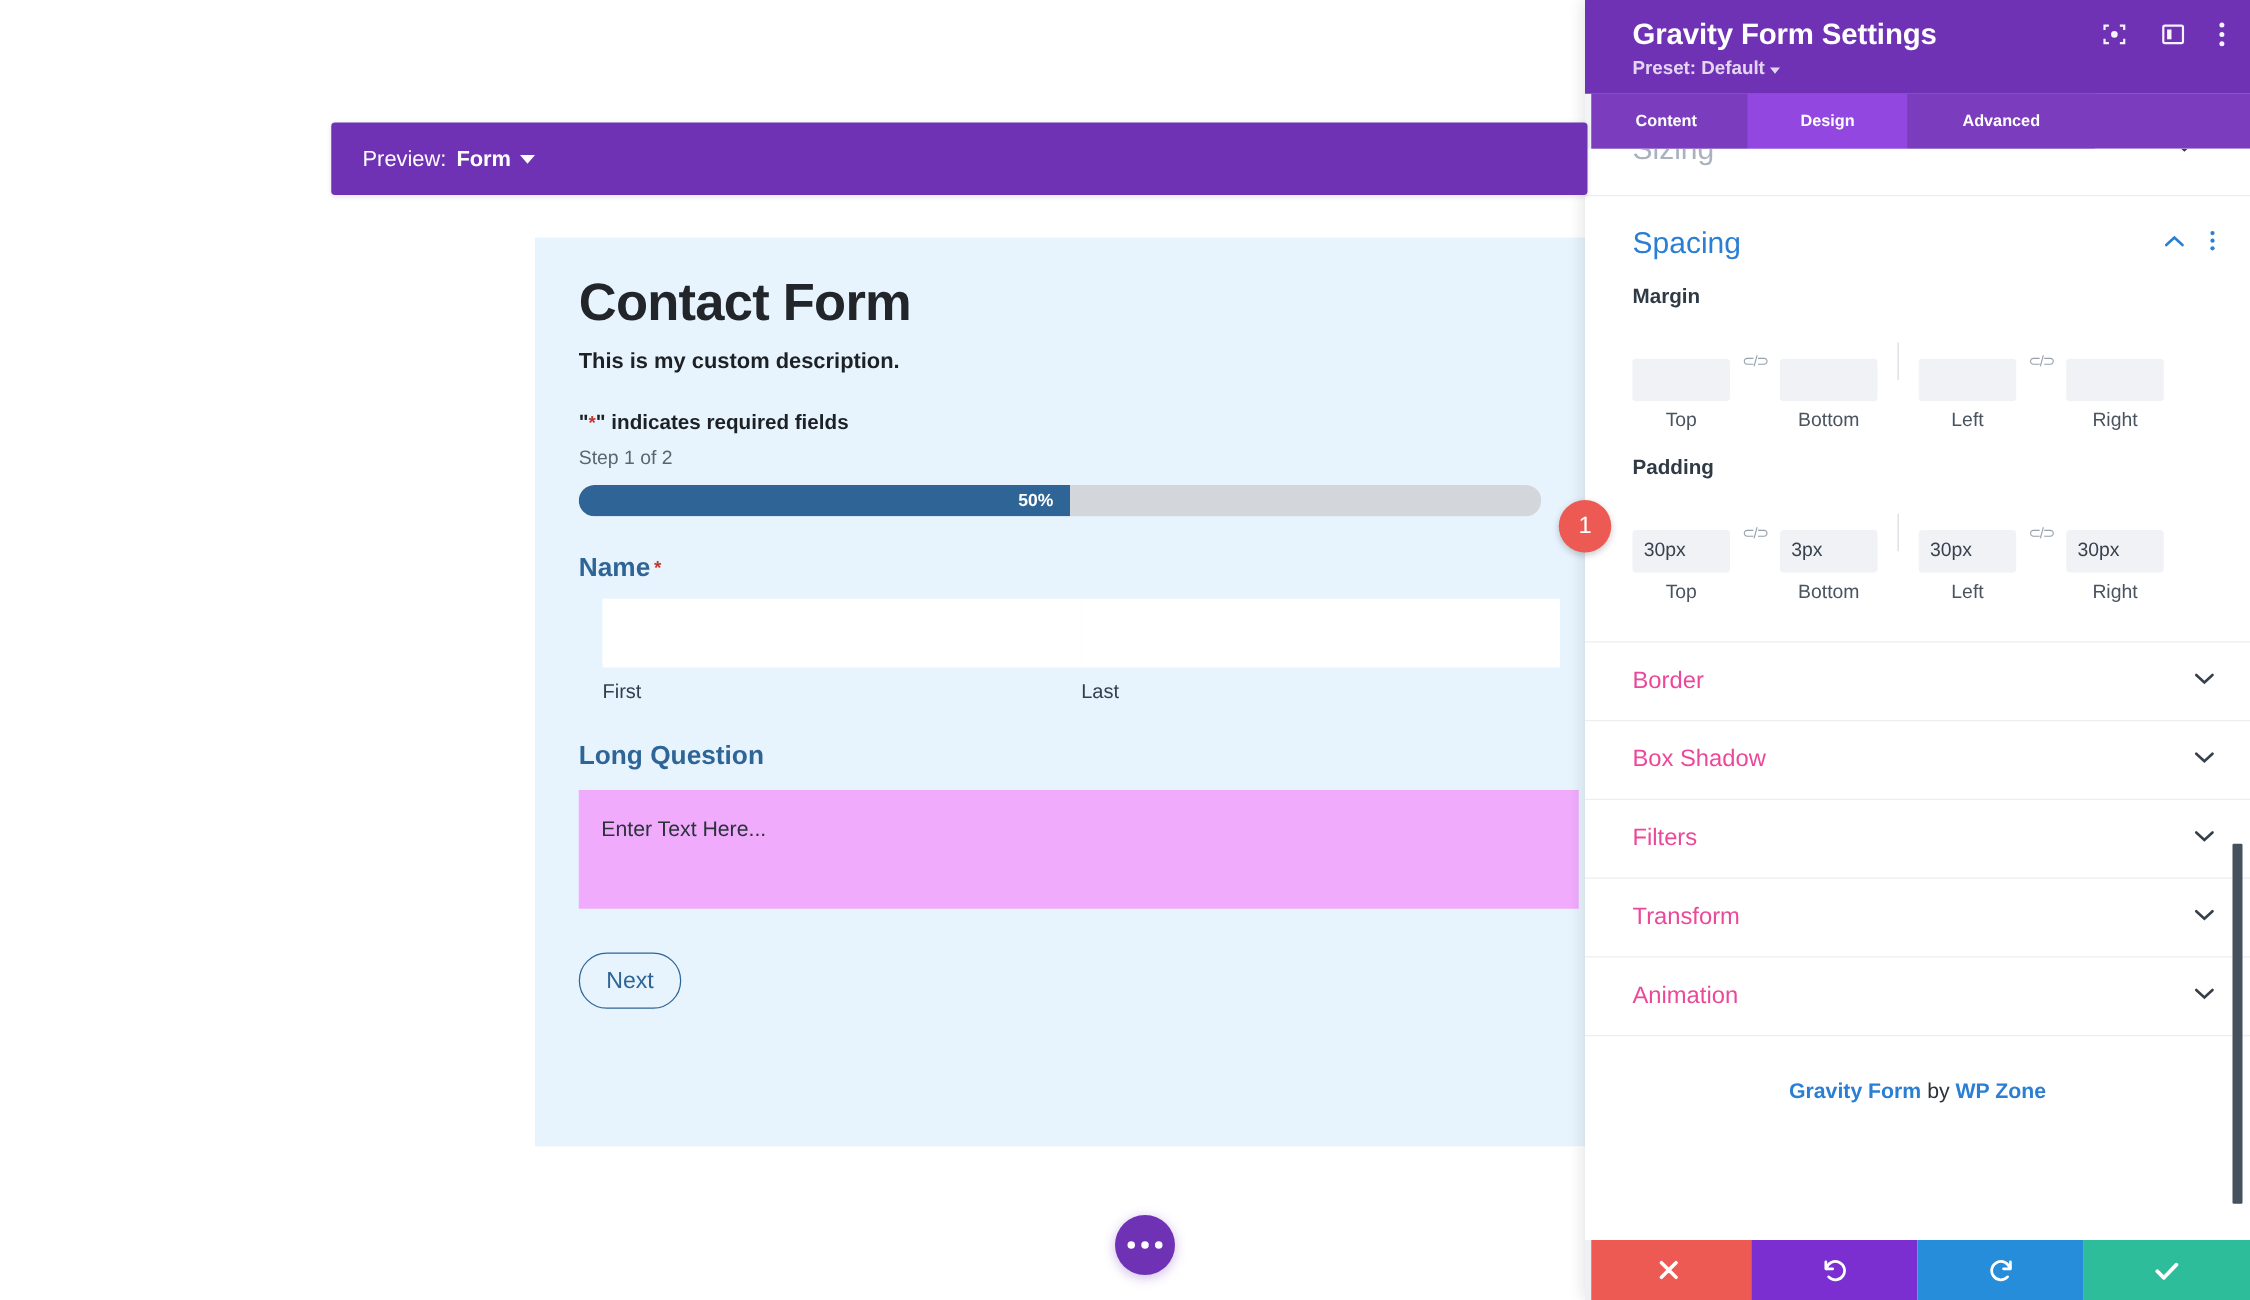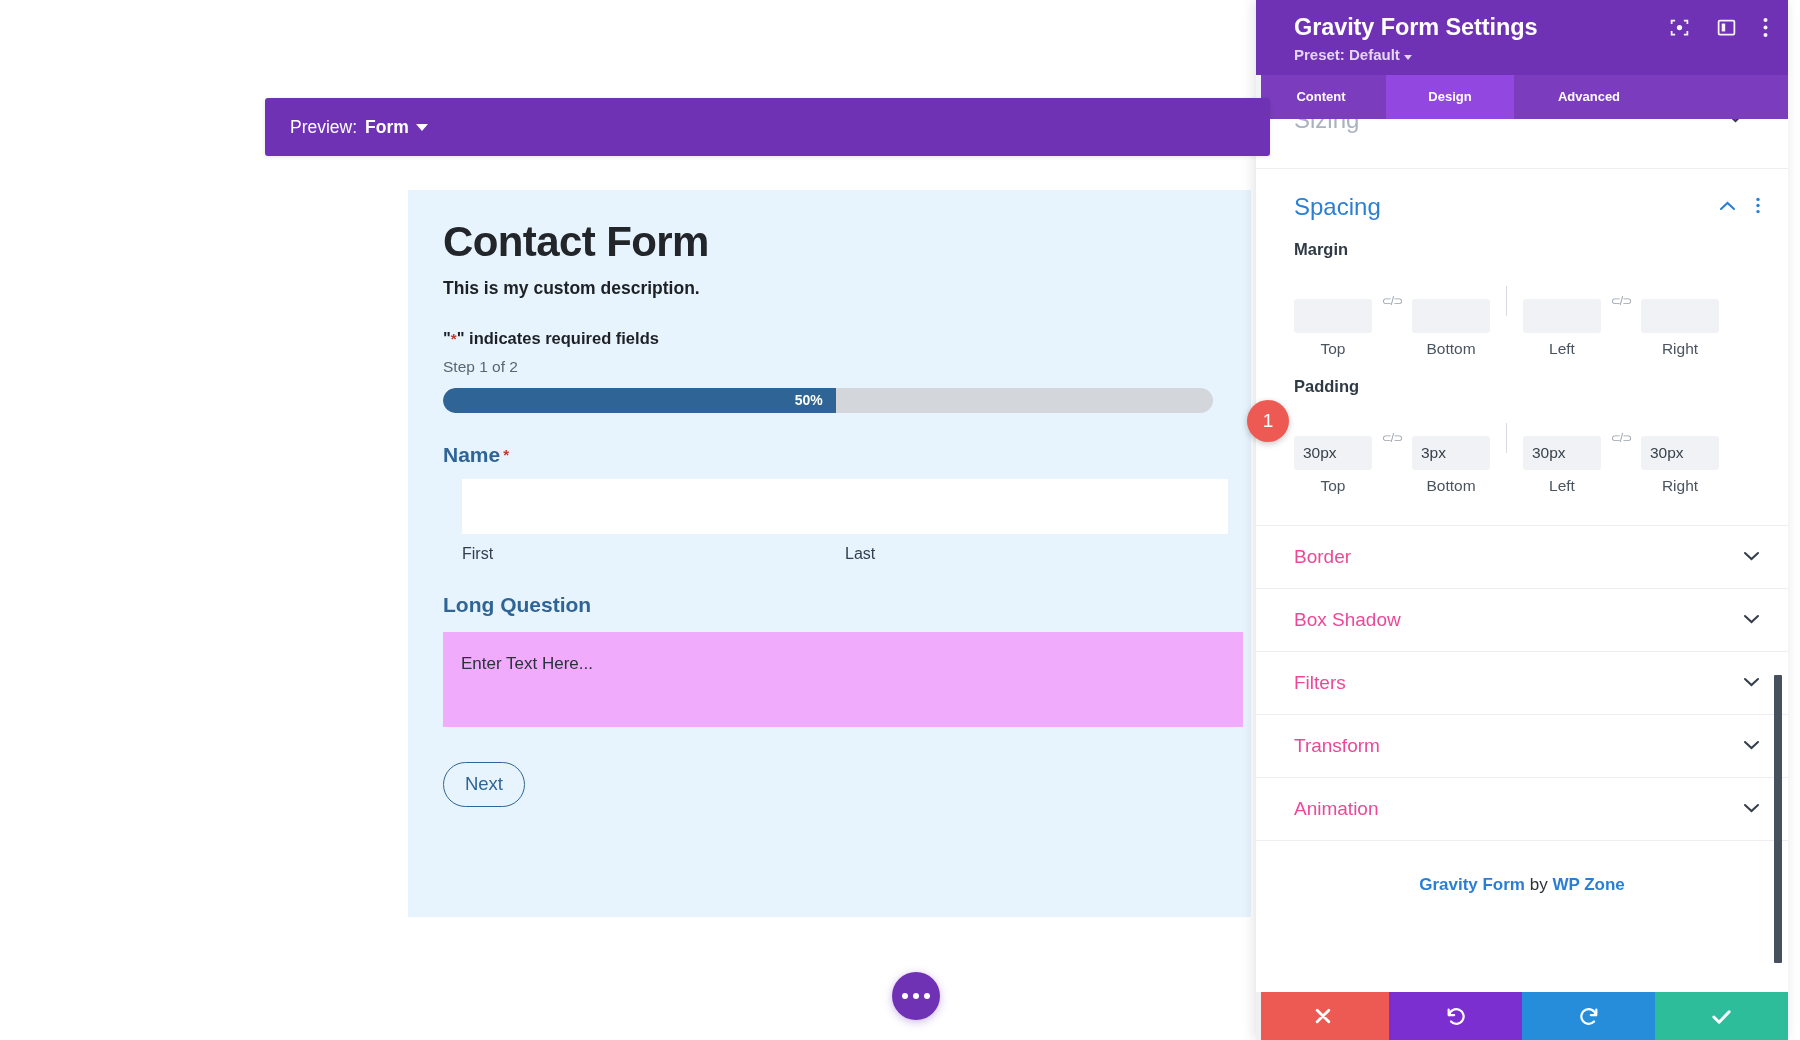--- a/index.html
+++ b/index.html
@@ -30,21 +30,21 @@
     margin-left: 7px;
     width: 0; height: 0;
     border-left: 6px solid transparent;
     border-right: 6px solid transparent;
     border-top: 7px solid #ffffff;
     display: inline-block;
   }
 
   .form-shell {
     position: absolute;
-    left: 408px; top: 190px;
+    left: 428px; top: 190px;
     width: 843px; height: 727px;
     background: #e7f4fd;
   }
   .form-inner { padding: 30px 0 0 35px; }
 
   .form-title {
     font-size: 42px;
     font-weight: 700;
     color: #22262b;
     letter-spacing: -0.6px;
@@ -145,21 +145,21 @@
     display: flex; align-items: center; justify-content: center;
     gap: 5px;
     box-shadow: 0 2px 9px rgba(112,50,180,0.35);
     cursor: pointer;
   }
   .fab span { width: 6px; height: 6px; border-radius: 50%; background: #fff; display:block;}
 
   
   .panel {
     position: absolute;
-    right: 12px; top: 0;
+    right: 0; top: 0;
     width: 532px; height: 1040px;
     background: #ffffff;
     box-shadow: -2px 0 12px rgba(20,20,40,0.13);
     display: flex; flex-direction: column;
     overflow: hidden;
   }
   .panel-strip {
     position: absolute; left: 0; top: 0;
     width: 5px; height: 1040px;
     background: linear-gradient(to bottom,#f3f4f7,#eef0f4);
@@ -212,21 +212,21 @@
   .tab.t-adv     { width: 150px; }
 
   .panel-body {
     position: relative;
     flex: 1 1 auto;
     overflow: hidden;
     background: #ffffff;
   }
 
   .sec-partial {
-    height: 50px;
+    height: 38px;
     padding: 0 44px 0 38px;
     display: flex; align-items: flex-start; justify-content: space-between;
     border-bottom: 1px solid #eceef1;
     overflow: hidden;
   }
   .sec-partial .t { font-size: 24px; color: #a9b2bd; margin-top:-13px;}
   .sec-partial .chev { margin-top: -9px; }
 
   .sec-spacing {
     padding: 24px 28px 30px 38px;

